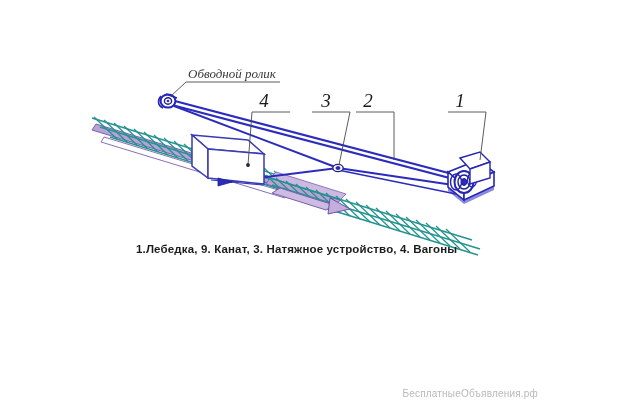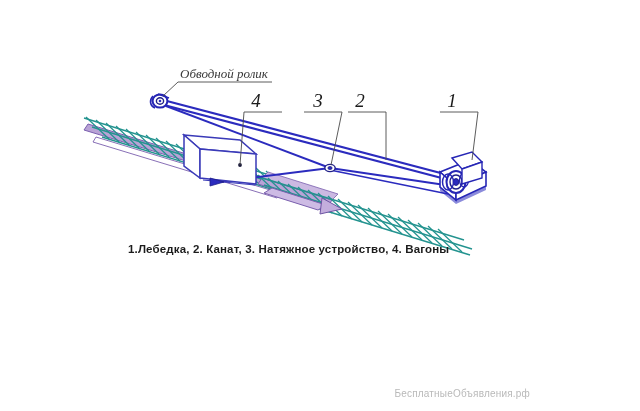--- a/index.html
+++ b/index.html
@@ -10,21 +10,21 @@
   }
   body {
     width: 640px;
     height: 411px;
     position: relative;
     overflow: hidden;
     font-family: "Liberation Sans", sans-serif;
   }
   #diagram-root {
     position: absolute;
-    left: 0; top: 0;
+    left: 8px; top: 0;
     width: 544px;
     height: 411px;
     background: #ffffff;
   }
   svg.canvas {
     position: absolute;
     left: 0; top: 0;
     width: 640px;
     height: 411px;
     display: block;
@@ -243,17 +243,17 @@
           <text class="callout-num" x="452" y="107" text-anchor="middle">1</text>
           <line x1="440" y1="112" x2="478" y2="112" stroke="#4a4a4a" stroke-width="0.9"></line>
           <line x1="478" y1="112" x2="472" y2="160" stroke="#4a4a4a" stroke-width="0.9"></line>
         </g>
 
       </g>
 
     </g>
   </svg>
 
-  <div class="caption">1.Лебедка, 2. Канат,  3. Натяжное устройство, 4. Вагоны</div>
+  <div class="caption">1.Лебедка, 9. Канат,  3. Натяжное устройство, 4. Вагоны</div>
 
   <div class="watermark">БесплатныеОбъявления.рф</div>
 
 </div>
 
 </body></html>

